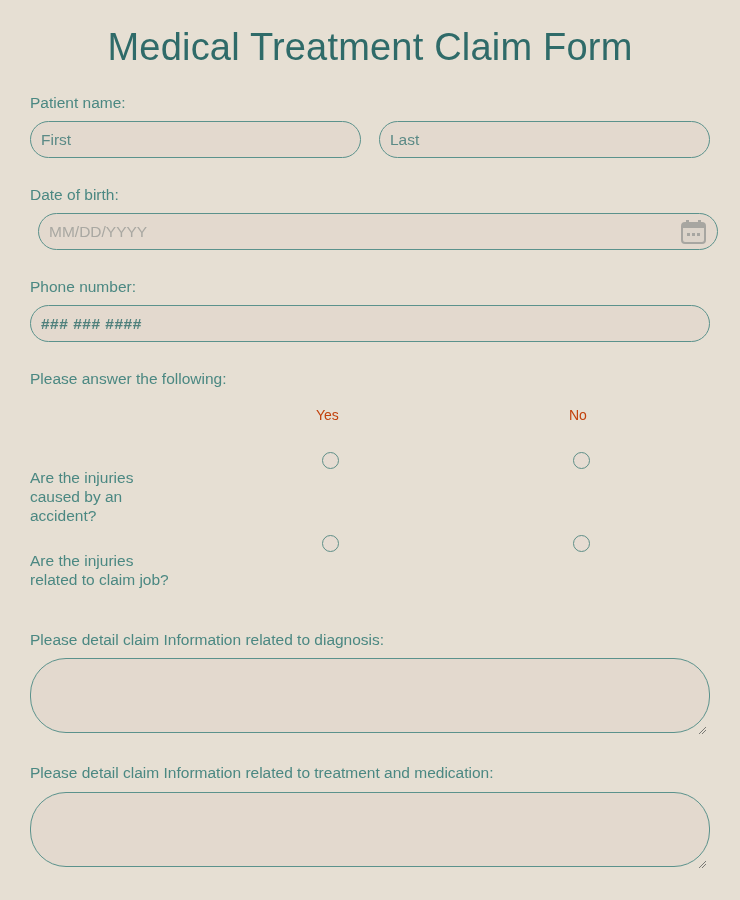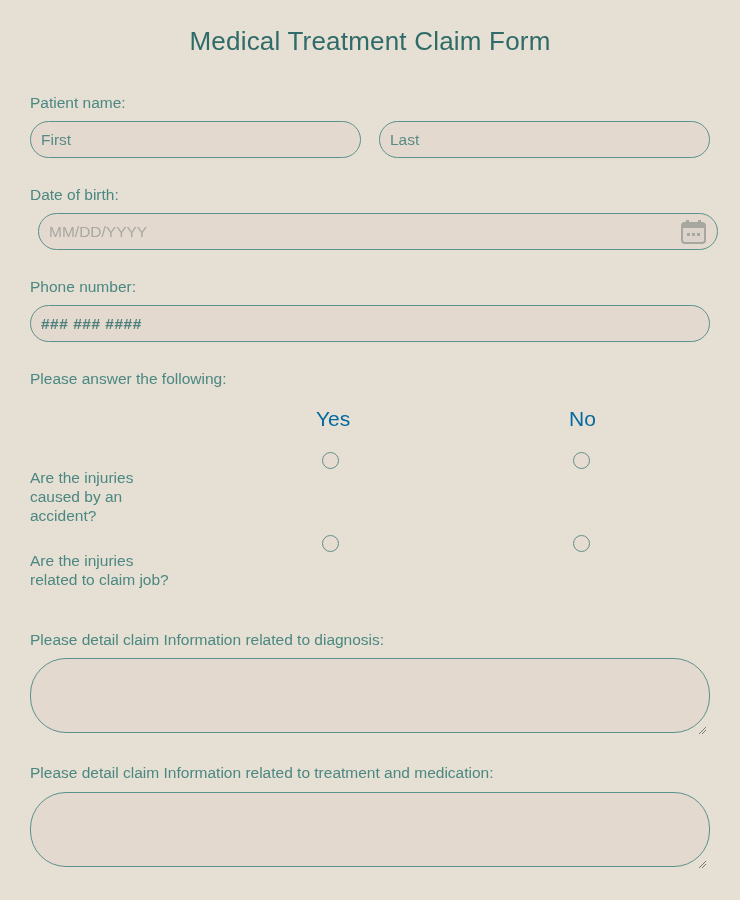--- a/index.html
+++ b/index.html
@@ -14,21 +14,21 @@
       color: #4b8882;
       position: relative;
       overflow: hidden;
     }
     .title {
       position: absolute;
       left: 0;
       top: 26px;
       width: 740px;
       text-align: center;
-      font-size: 26px;
+      font-size: 38px;
       font-weight: normal;
       color: #2f6b69;
       margin: 0;
       letter-spacing: 0.2px;
     }
     .label {
       position: absolute;
       left: 30px;
       font-size: 15.5px;
       color: #4b8882;
@@ -59,22 +59,22 @@
     .cal-icon {
       position: absolute;
       right: 11px;
       top: 6px;
       width: 25px;
       height: 24px;
     }
     .col-head {
       position: absolute;
       top: 407px;
-      font-size: 21px;
-      color: #0369a1;
+      font-size: 14px;
+      color: #c2410c;
     }
     .question {
       position: absolute;
       left: 30px;
       width: 140px;
       font-size: 15.5px;
       line-height: 19px;
       color: #4b8882;
       margin-top: 12px;
     }

